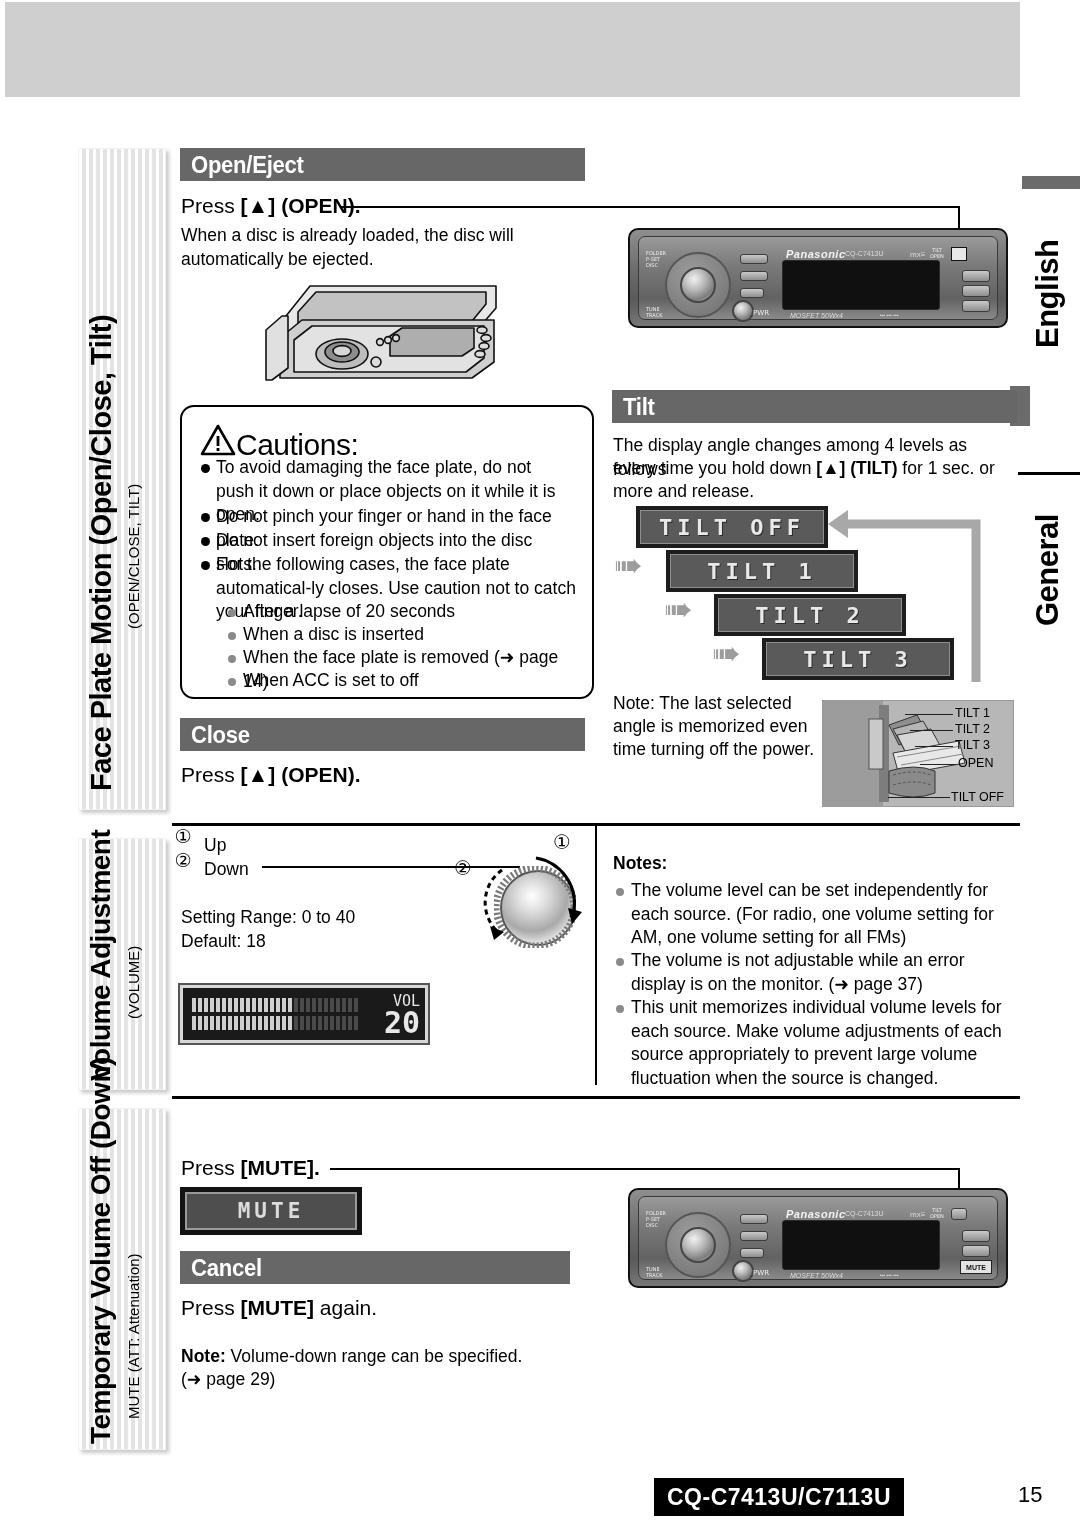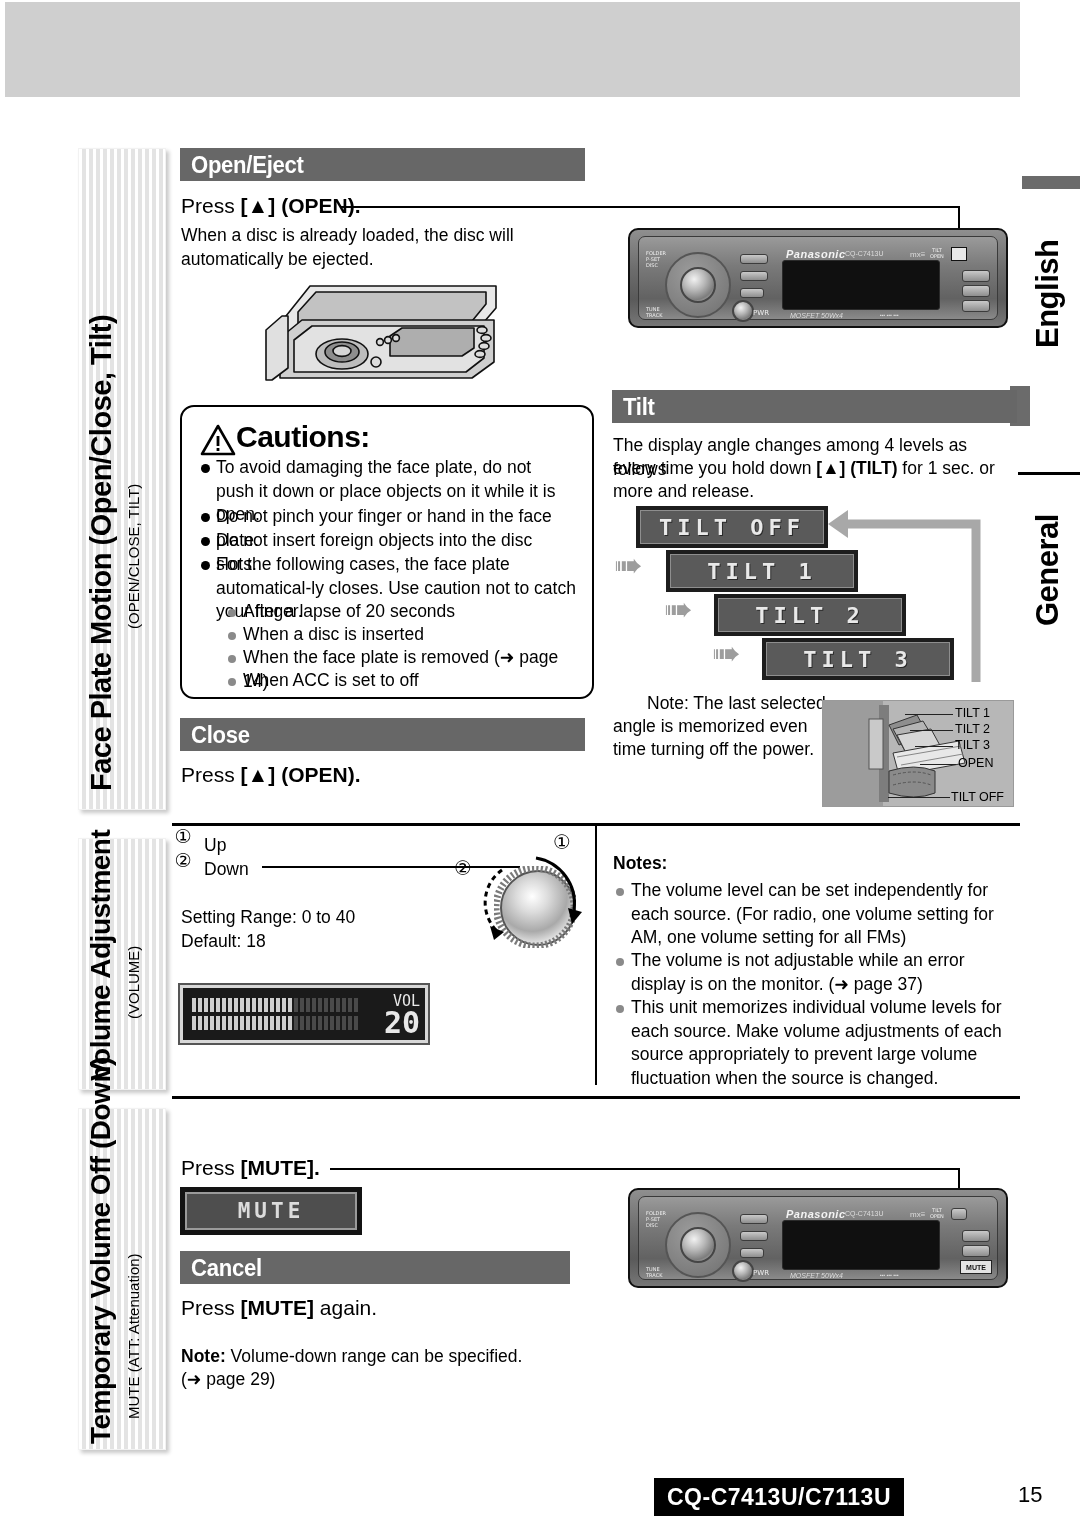--- a/index.html
+++ b/index.html
@@ -33,21 +33,21 @@
         writing-mode:vertical-rl;transform:rotate(180deg);}
 
   
   .rtab{position:absolute;white-space:nowrap;font-weight:bold;font-size:31px;
         writing-mode:vertical-rl;transform:rotate(180deg);letter-spacing:-0.5px;}
   .rmark{position:absolute;background:#6b6b6b;}
   .rrule{position:absolute;background:#000;}
 
   
   .cautbox{position:absolute;border:2.5px solid #000;border-radius:14px;background:#fff;}
-  .caut-title{position:absolute;font-size:30px;font-weight:bold;letter-spacing:-0.5px;}
+  .caut-title{position:absolute;font-size:30px;font-weight:normal;letter-spacing:-0.5px;margin-top:8px;}
   .warn-tri{position:absolute;width:0;height:0;}
   .bullet{position:absolute;width:9px;height:9px;border-radius:50%;background:#000;}
   .bullet.gray{background:#8a8a8a;width:8px;height:8px;}
 
   
   .hr{position:absolute;background:#000;}
   .vr{position:absolute;background:#000;}
 
   
   .lcd{position:absolute;background:#5a5a5a;border:4px solid #1d1d1d;
@@ -294,21 +294,21 @@
   <div class="arrow-gray" style="left:664px;top:592px;">➠</div>
   <div class="arrow-gray" style="left:712px;top:636px;">➠</div>
 
   <div style="position:absolute;left:826px;top:500px;width:180px;height:190px;">
     <svg width="180" height="190" viewBox="0 0 180 190">
       <path d="M150 182 L150 24 L22 24" fill="none" stroke="#a8a8a8" stroke-width="9"></path>
       <polygon points="22,10 22,38 2,24" fill="#a8a8a8"></polygon>
     </svg>
   </div>
 
-  <div class="txt" style="left:647px;top:692px;width:210px;">
+  <div class="txt" style="left:613px;top:692px;width:210px;">
     <b style="font-weight:normal">Note: The last selected</b>
   </div>
   <div class="txt" style="left:613px;top:715px;width:210px;">angle is memorized even</div>
   <div class="txt" style="left:613px;top:738px;width:210px;">time turning off the power.</div>
 
   <div class="tiltbox" style="left:822px;top:700px;width:190px;height:105px;">
     <svg width="190" height="105" viewBox="0 0 190 105">
       <rect x="0" y="0" width="60" height="105" fill="#9c9c9c"></rect>
       <rect x="56" y="4" width="10" height="97" fill="#7d7d7d"></rect>
       <rect x="46" y="18" width="14" height="50" fill="#c9c9c9" stroke="#555"></rect>

